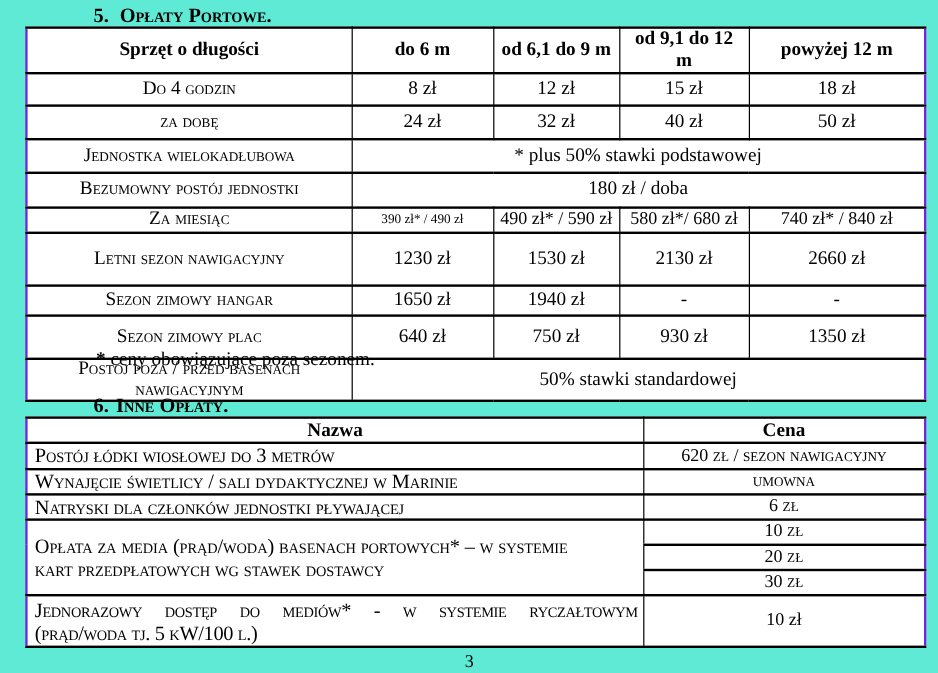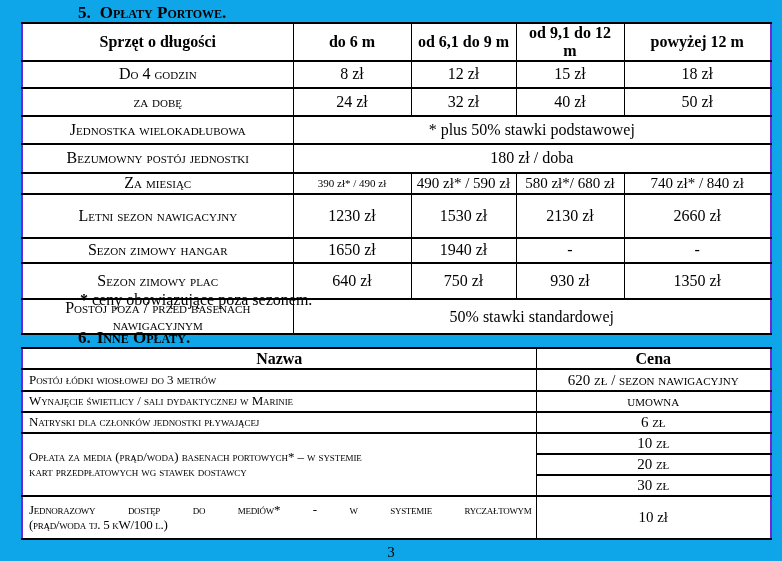--- a/index.html
+++ b/index.html
@@ -1,35 +1,35 @@
 <!DOCTYPE html>
 <html><head>
 <meta charset="utf-8">
 <style>
   html, body { margin:0; padding:0; background:#ffffff; }
   .page {
-    position:relative; width:782px; height:561px; background:#0ea5e9;
+    position:relative; width:782px; height:561px; background:#5eead4;
     color:#000000; font-family:"Liberation Serif", serif; overflow:hidden;
   }
   .sec-title {
     position:absolute; font-weight:bold; font-variant:small-caps;
     font-size:17px; white-space:nowrap;
   }
   .sec-title .num { margin-right:9px; }
   table {
     position:absolute; border-collapse:collapse; table-layout:fixed;
     background:#ffffff;
   }
   table { border:2px solid #6d28d9; }
   td { border:1px solid #000; padding:0 4px; vertical-align:middle; overflow:hidden; line-height:1.12; }
   tr { border-top:2px solid #000; border-bottom:2px solid #000; }
   .hdr td { font-weight:bold; text-align:center; font-size:16px; }
   .lbl  { font-variant:small-caps; font-size:16px; text-align:center; padding-left:4px; }
   .val  { text-align:center; font-size:16px; }
-  .lbl2 { font-variant:small-caps; font-size:13px; text-align:left; padding-left:6px; letter-spacing:-0.1px; }
+  .lbl2 { font-variant:small-caps; font-size:17px; text-align:left; padding-left:6px; letter-spacing:-0.1px; }
   .val2 { text-align:center; font-size:15px; }
   .sc   { font-variant:small-caps; }
   .narrow { letter-spacing:-0.3px; }
   .jline { text-align:justify; text-align-last:justify; }
   .footnote { position:absolute; font-size:16px; }
   .footnote .mark { font-weight:bold; margin-right:4px; }
   .pageno { position:absolute; left:0; width:782px; text-align:center; font-size:15px; }
 </style>
 </head>
 <body>

